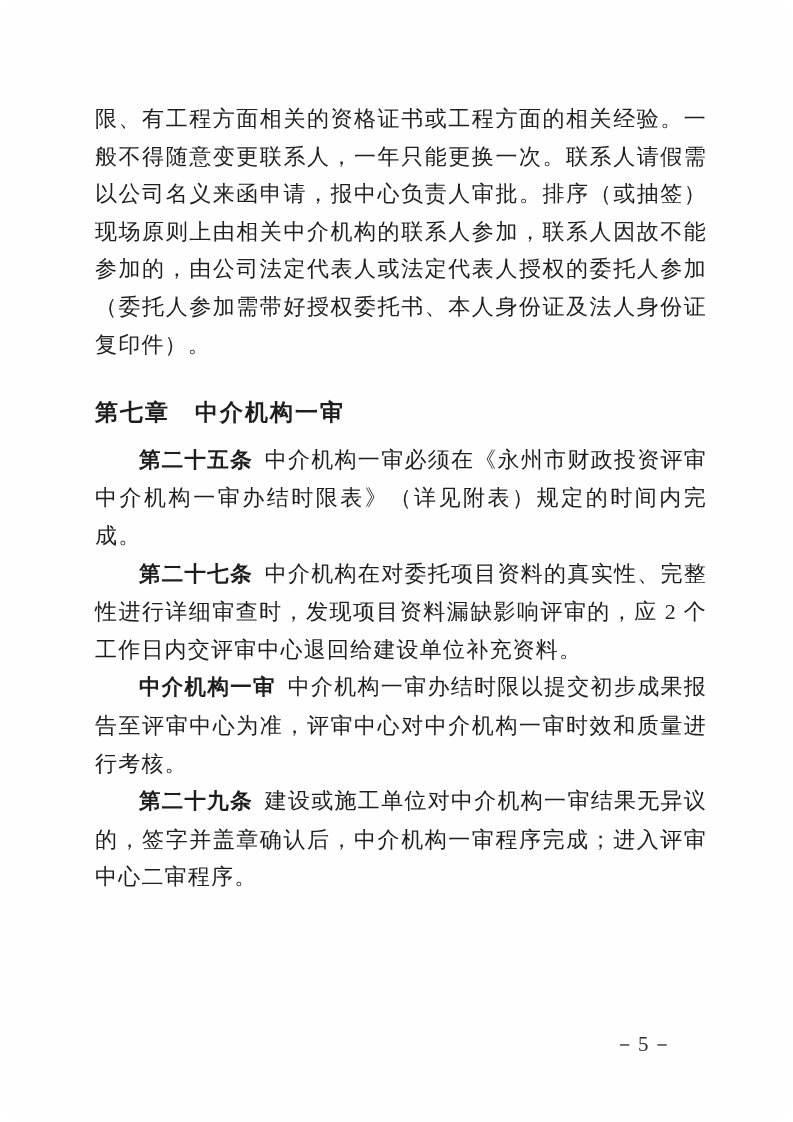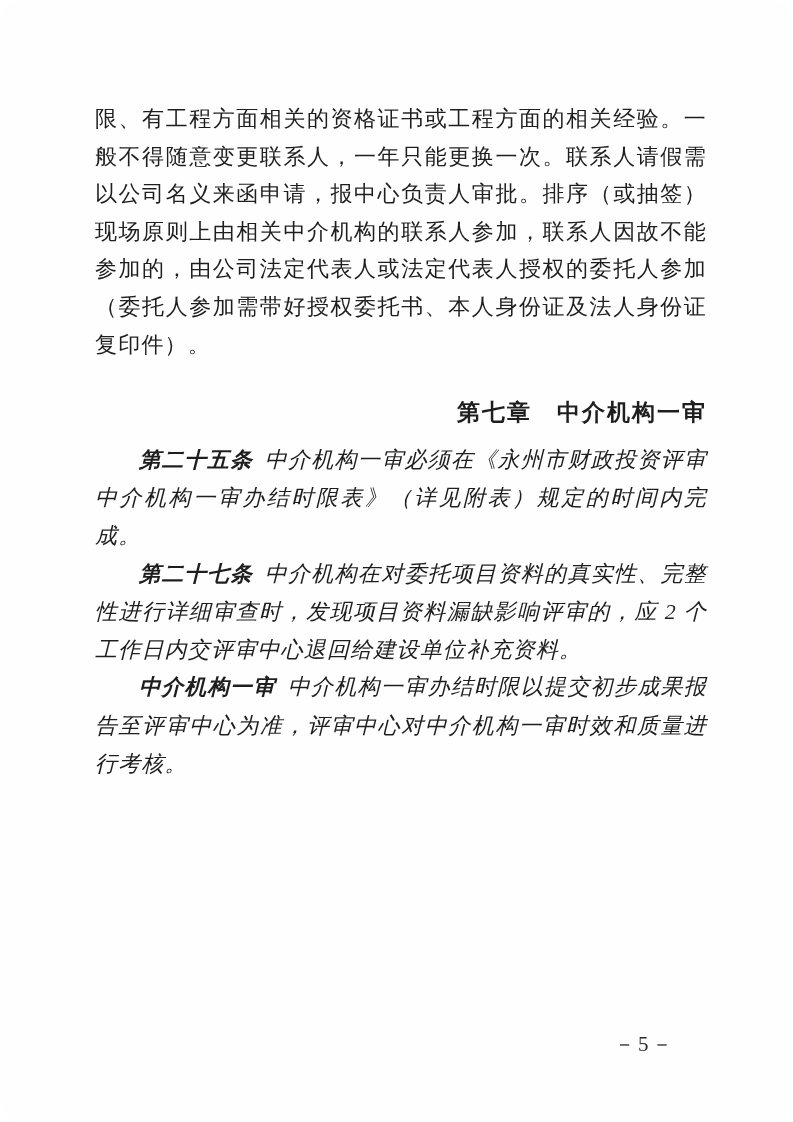--- a/index.html
+++ b/index.html
@@ -25,34 +25,33 @@
     font-size: 22px;
     line-height: 37.6px;
     text-align: justify;
     letter-spacing: 1.2px;
   }
   .continuation {
     text-indent: 0;
   }
   .article {
     text-indent: 2em;
-    font-style: italic;
   }
   .article-number {
     font-weight: bold;
     margin-right: 0.55em;
     font-family: "Liberation Sans", "DejaVu Sans", sans-serif;
     font-size: 21.5px;
   }
   .chapter-heading {
     margin: 31px 0 9px 0;
     font-size: 23px;
     line-height: 37.6px;
     font-weight: bold;
-    text-align: right;
+    text-align: left;
     letter-spacing: 2px;
     font-family: "Liberation Sans", "DejaVu Sans", sans-serif;
   }
   .page-number {
     position: absolute;
     top: 1030px;
     left: 614px;
     font-size: 21px;
     letter-spacing: 3px;
     color: #2a2a2a;
@@ -74,16 +73,19 @@
 
   <p class="body-text article">
     <span class="article-number">第二十七条</span><span>中介机构在对委托项目资料的真实性、完整性进行详细审查时，发现项目资料漏缺影响评审的，应 2 个工作日内交评审中心退回给建设单位补充资料。</span>
   </p>
 
   <p class="body-text article">
     <span class="article-number">中介机构一审</span><span>中介机构一审办结时限以提交初步成果报告至评审中心为准，评审中心对中介机构一审时效和质量进行考核。</span>
   </p>
 
 
+  <p class="body-text article">
+    <span class="article-number">第二十九条</span><span>建设或施工单位对中介机构一审结果无异议的，签字并盖章确认后，中介机构一审程序完成；进入评审中心二审程序。</span>
+  </p>
 
   <div class="page-number">－5－</div>
 
 </div>
 
 </body></html>

